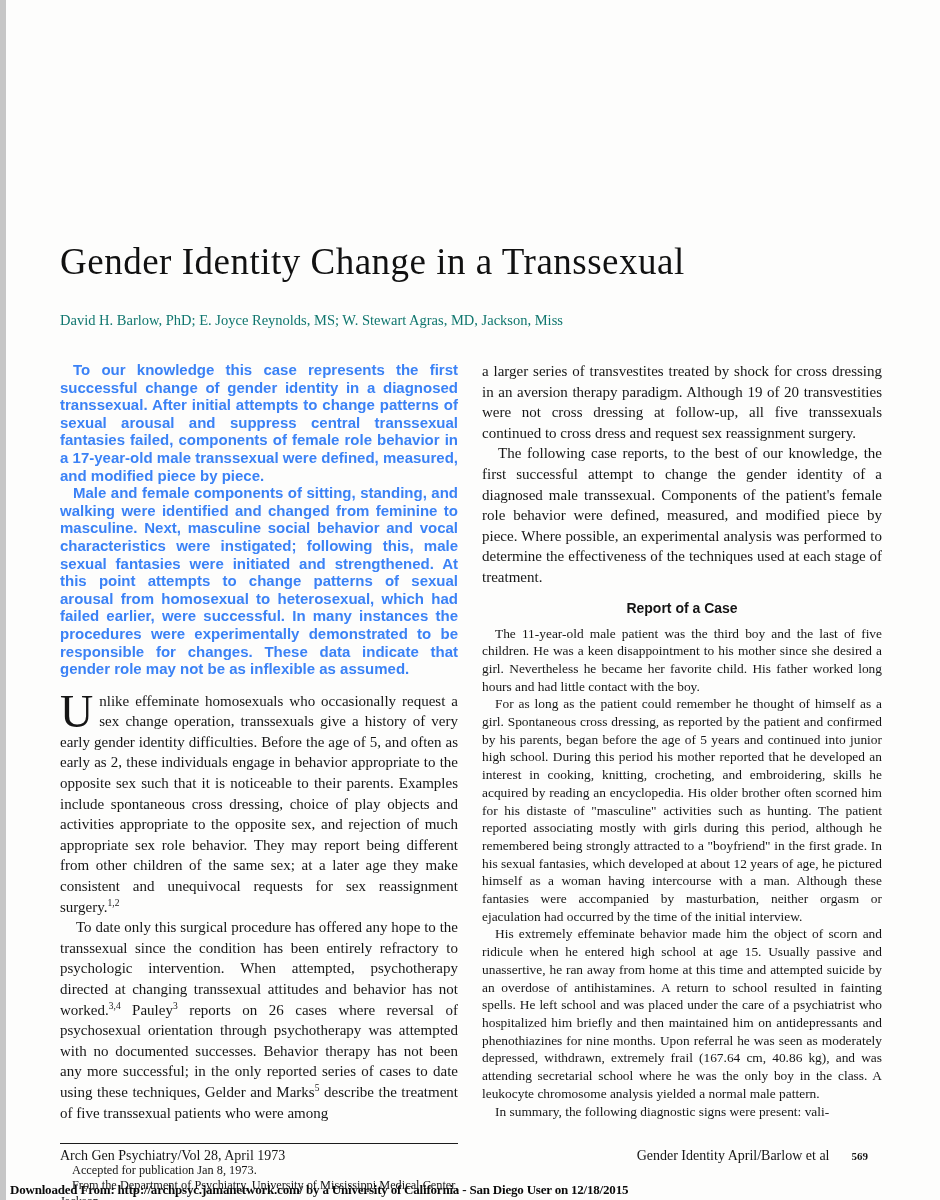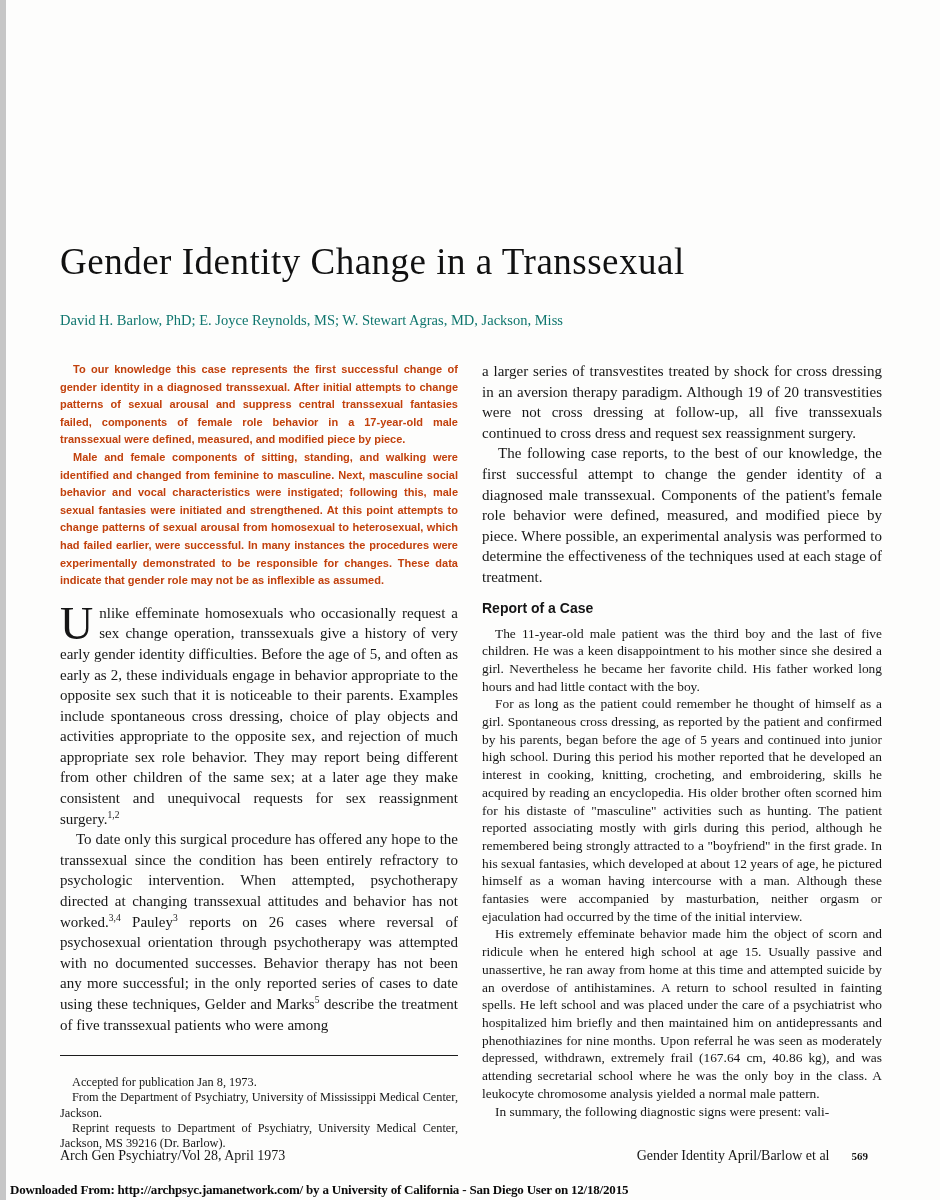--- a/index.html
+++ b/index.html
@@ -6,31 +6,31 @@
   .page{position:relative;width:940px;height:1200px;background:#fdfdfc;overflow:hidden;
         font-family:"Liberation Serif",serif;color:#161616;}
   .left-strip{position:absolute;left:0;top:0;width:6px;height:1200px;background:#c6c6c6;}
   .title{position:absolute;left:60px;top:240px;margin:0;font-weight:400;
          font-size:37px;letter-spacing:0.5px;color:#111;white-space:nowrap;}
   .byline{position:absolute;left:60px;top:312px;font-size:14.5px;color:#0f766e;}
   .columns{position:absolute;left:60px;top:361px;width:822px;display:flex;gap:24px;}
   .col-left{width:398px;}
   .col-right{width:400px;}
   p{margin:0;}
-  .abstract{font-family:"Liberation Sans",sans-serif;font-weight:700;font-size:11px;
-            line-height:17.6px;text-align:justify;text-indent:13px;color:#c2410c;}
+  .abstract{font-family:"Liberation Sans",sans-serif;font-weight:700;font-size:15px;
+            line-height:17.6px;text-align:justify;text-indent:13px;color:#3b82f6;}
   .body{font-size:15px;line-height:20.6px;text-align:justify;}
   .indent{text-indent:16px;}
   .intro-p{margin-top:13px;}
   .dropcap{float:left;font-size:46px;line-height:37px;padding:2px 6px 0 0;font-weight:400;}
   sup{font-size:9.5px;line-height:0;vertical-align:super;letter-spacing:0;}
   .footnotes{margin-top:20px;border-top:1.5px solid #1c1c1c;padding-top:19px;}
   .footnotes p{font-size:12.3px;line-height:15.2px;text-align:justify;text-indent:12px;}
   .section-heading{font-family:"Liberation Sans",sans-serif;font-weight:700;font-size:14px;
-            margin:12px 0 9px 0;color:#141414;}
+            text-align:center;margin:12px 0 9px 0;color:#141414;}
   .case{font-size:13.4px;line-height:17.7px;text-align:justify;}
   .case.indent{text-indent:13px;}
   .footer{position:absolute;left:60px;top:1148px;width:808px;display:flex;
           justify-content:space-between;font-size:14px;}
   .footer-right{display:inline-flex;align-items:baseline;}
   .pageno{font-weight:700;font-size:11px;margin-left:22px;}
   .stamp{position:absolute;left:10px;top:1182px;font-weight:700;font-size:13px;
          letter-spacing:-0.2px;color:#0a0a0a;}
 </style>
 </head>

